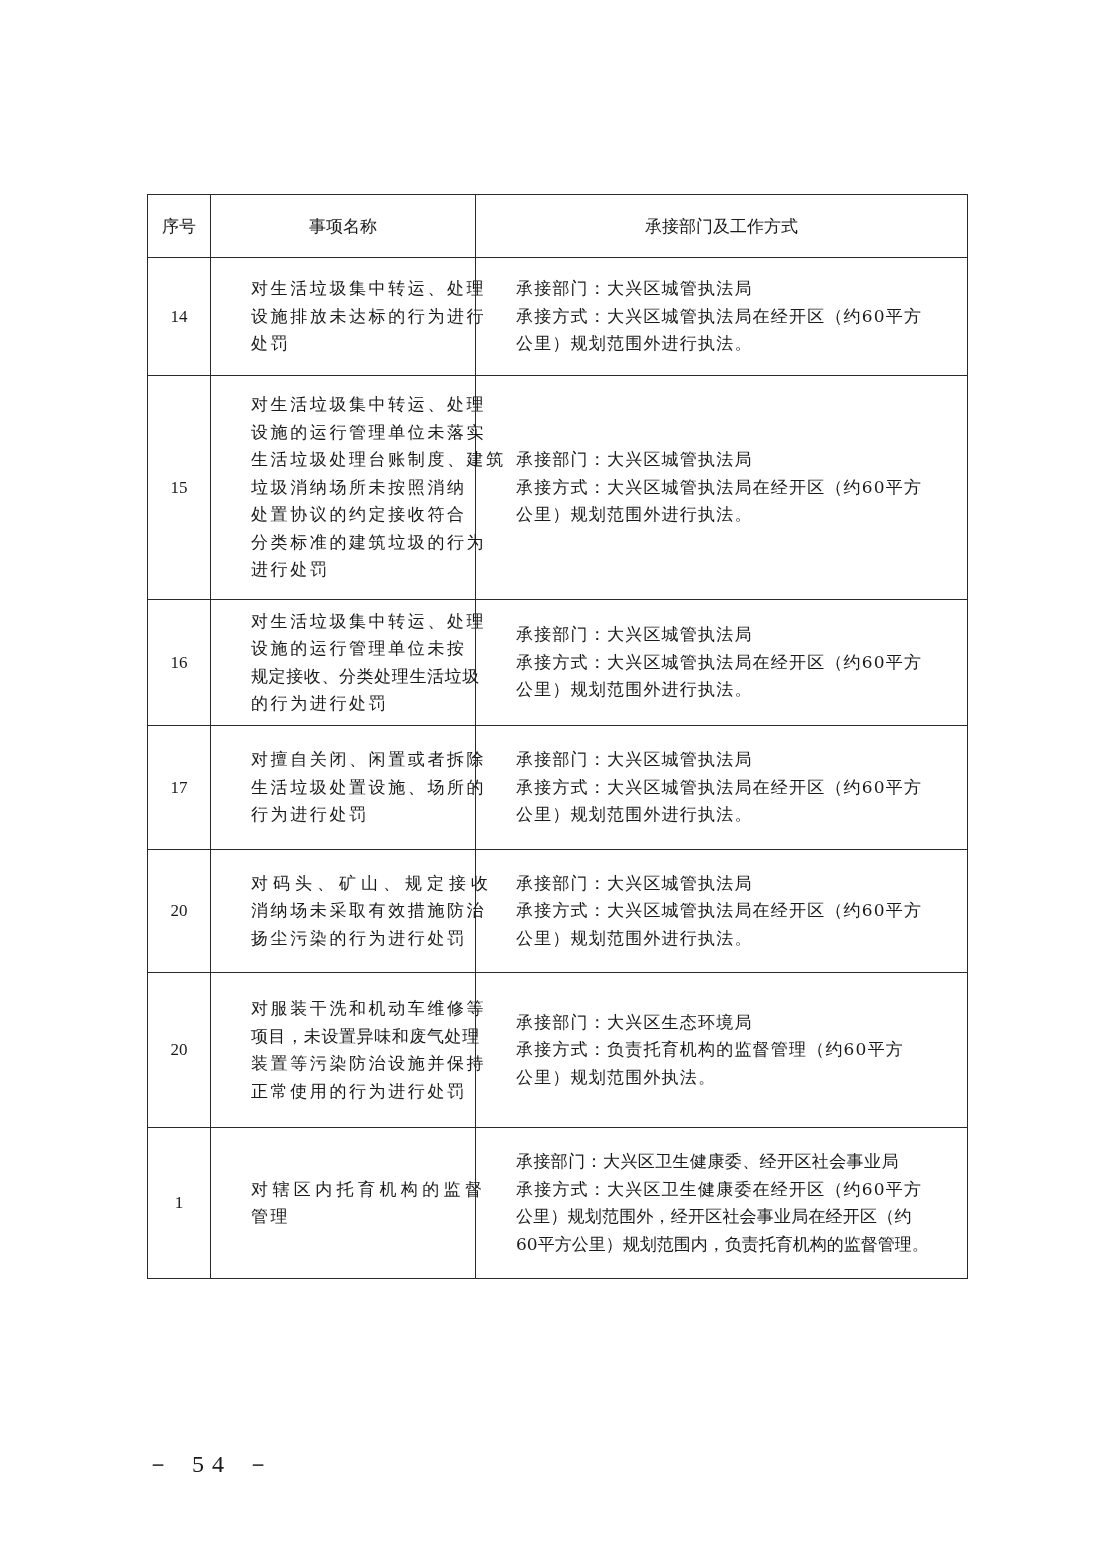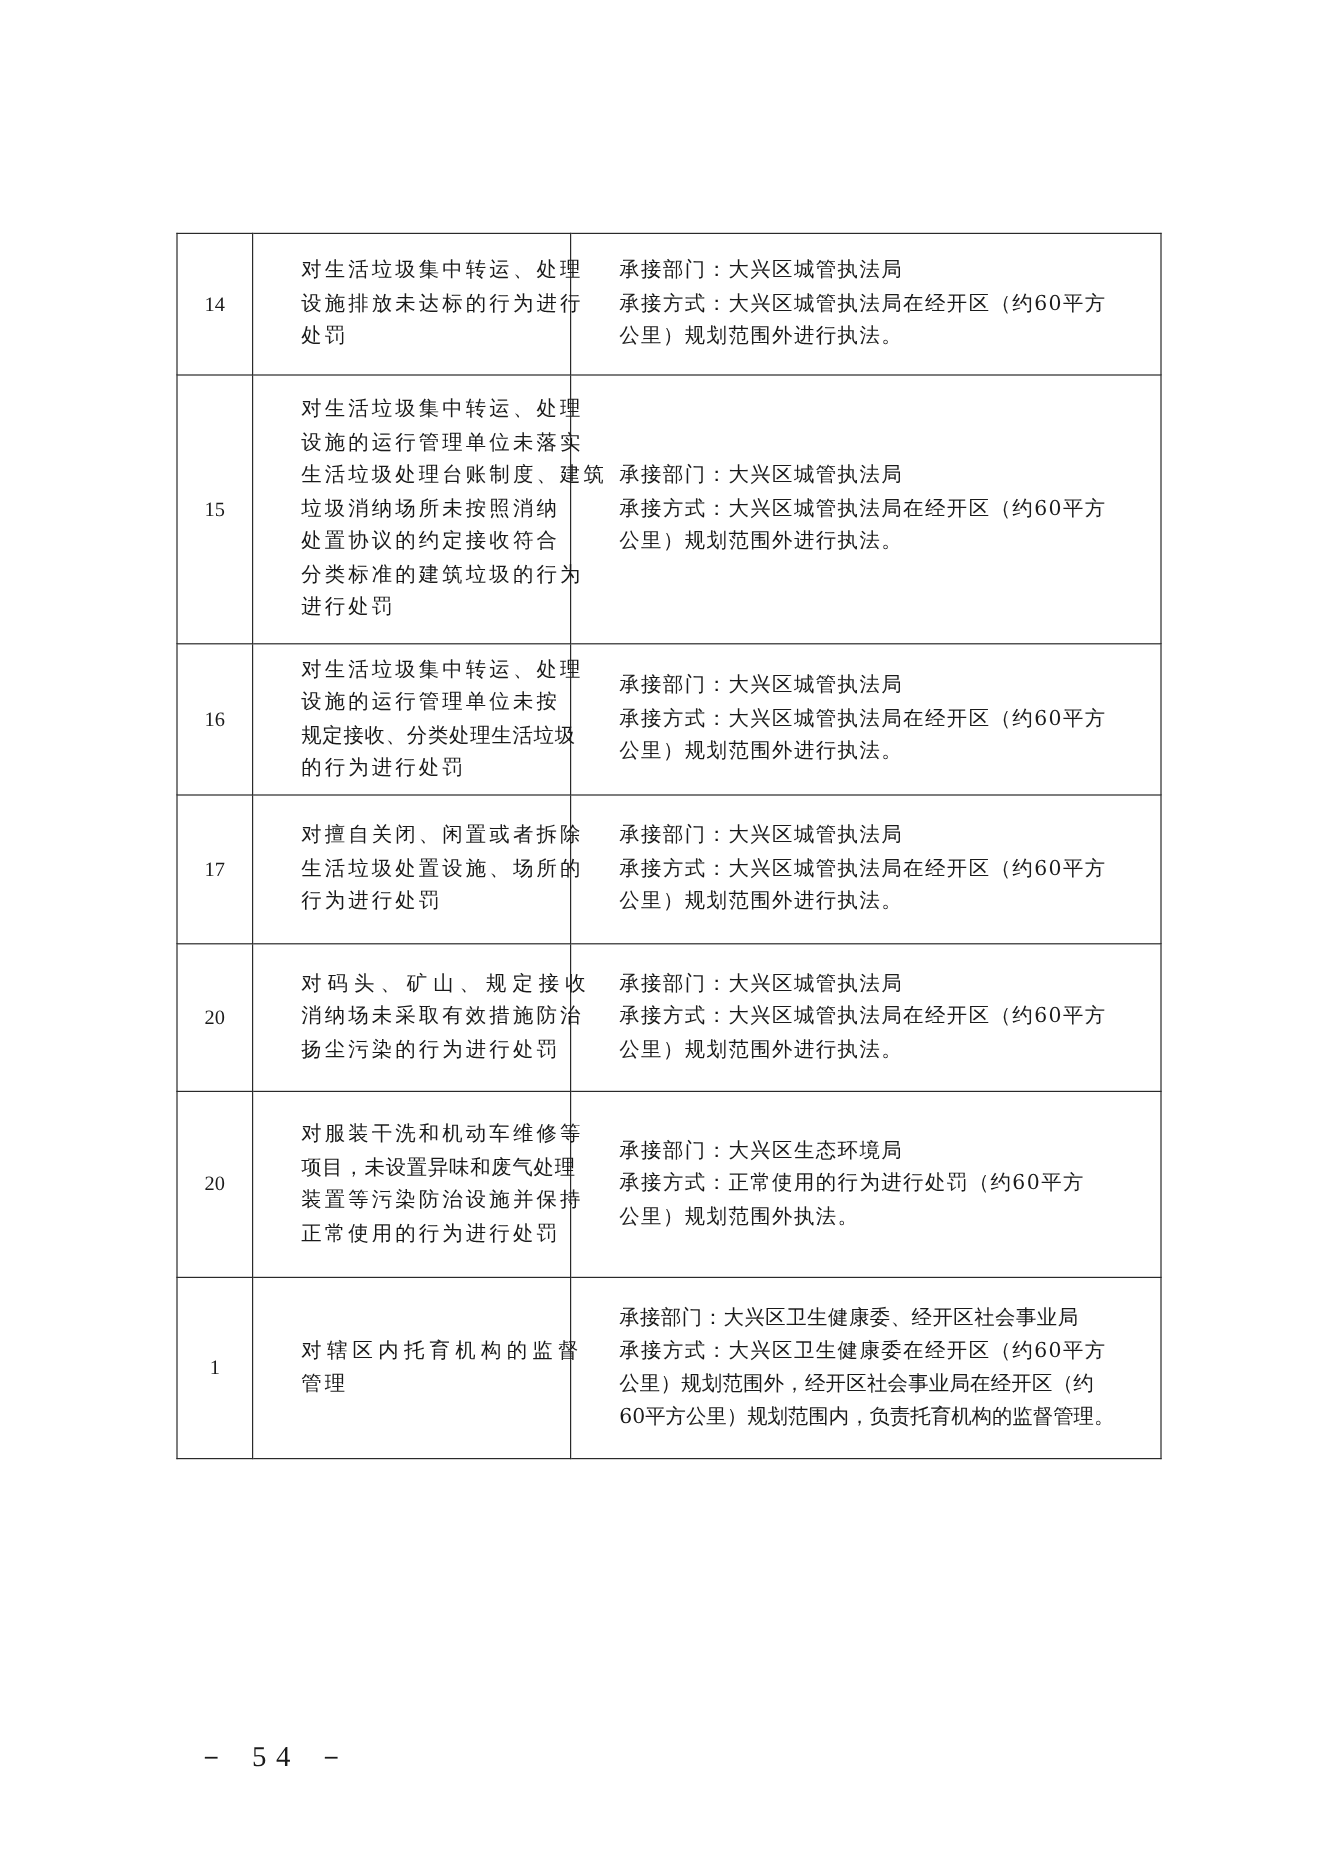--- a/index.html
+++ b/index.html
@@ -14,33 +14,38 @@
   col.c-dept { width: 492px; }
   th { font-family: "DejaVu Sans", "Liberation Sans", sans-serif; font-weight: normal;
        font-size: 17px; height: 62px; text-align: center; }
   td.no { text-align: center; font-size: 17px; font-family: "Liberation Serif", serif; }
   td.name { padding: 0 8px 0 11px; font-size: 17px; line-height: 27.5px; letter-spacing: 2.6px; text-align: justify; }
   td.dept { padding: 0 10px 0 11px; font-size: 17px; line-height: 27.5px; letter-spacing: 1.2px; }
   td.section { font-family: "DejaVu Sans", "Liberation Sans", sans-serif; font-size: 19px;
                padding: 0 10px; height: 61px; }
   .line { display: block; white-space: nowrap; margin-left: 40px; }
   .pagenum { position: absolute; left: 146px; top: 1448px; font-size: 24px;
-             font-family: "Liberation Serif", serif; letter-spacing: 8px; margin-left: 18px; }
+             font-family: "Liberation Serif", serif; letter-spacing: 8px; }
 </style>
 </head>
 <body>
 
 <div class="page">
   <table class="main">
     <colgroup>
         <col class="c-no">
         <col class="c-name">
         <col class="c-dept">
       </colgroup>
     <tbody>
+        <tr>
+      <th>序号</th>
+      <th>事项名称</th>
+      <th>承接部门及工作方式</th>
+    </tr>
 
     <tr style="height:118px">
       <td class="no">14</td>
       <td class="name">
         <span class="line">对生活垃圾集中转运、处理</span>
         <span class="line">设施排放未达标的行为进行</span>
         <span class="line">处罚</span>
       </td>
       <td class="dept">
         <span class="line">承接部门：大兴区城管执法局</span>
@@ -113,21 +118,21 @@
     <tr style="height:155px">
       <td class="no">20</td>
       <td class="name">
         <span class="line">对服装干洗和机动车维修等</span>
         <span class="line" style="letter-spacing:0.6px">项目，未设置异味和废气处理</span>
         <span class="line">装置等污染防治设施并保持</span>
         <span class="line">正常使用的行为进行处罚</span>
       </td>
       <td class="dept">
         <span class="line">承接部门：大兴区生态环境局</span>
-        <span class="line">承接方式：正常使用的行为进行处罚（约60平方</span>
+        <span class="line">承接方式：负责托育机构的监督管理（约60平方</span>
         <span class="line">公里）规划范围外执法。</span>
       </td>
     </tr>
 
 
     <tr style="height:151px">
       <td class="no">1</td>
       <td class="name">
         <span class="line" style="letter-spacing:4.4px">对辖区内托育机构的监督</span>
         <span class="line">管理</span>

